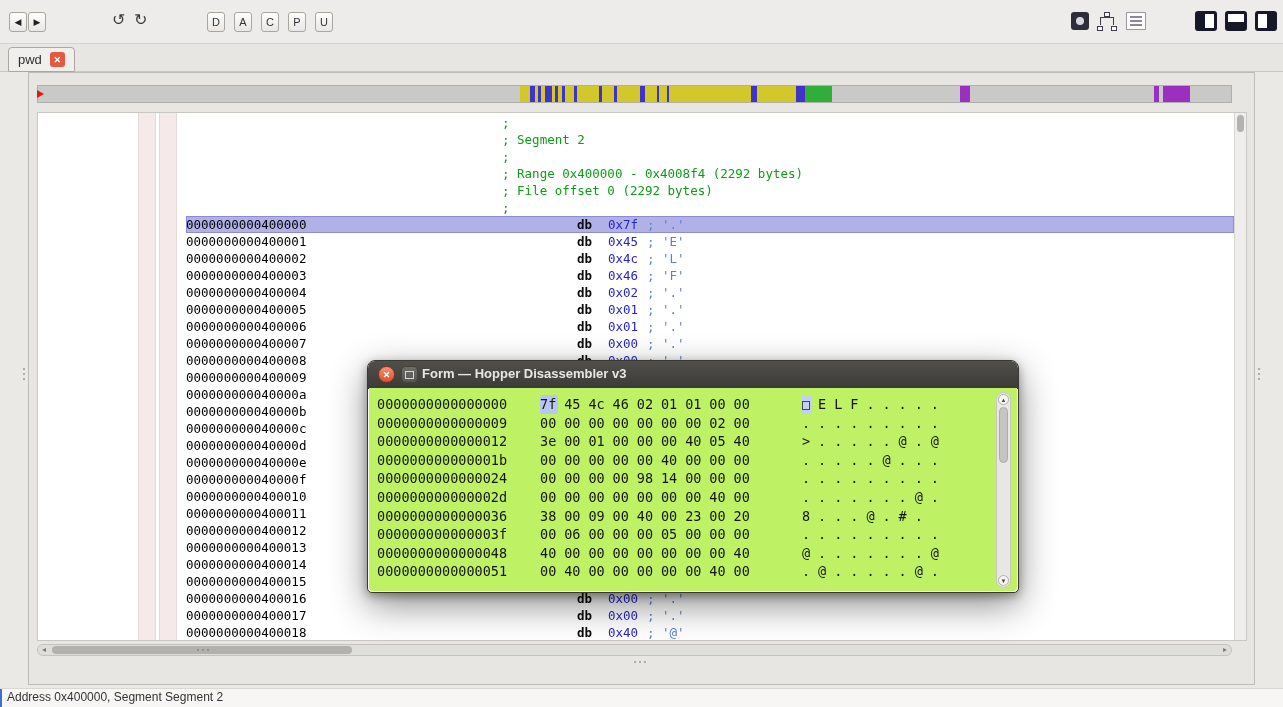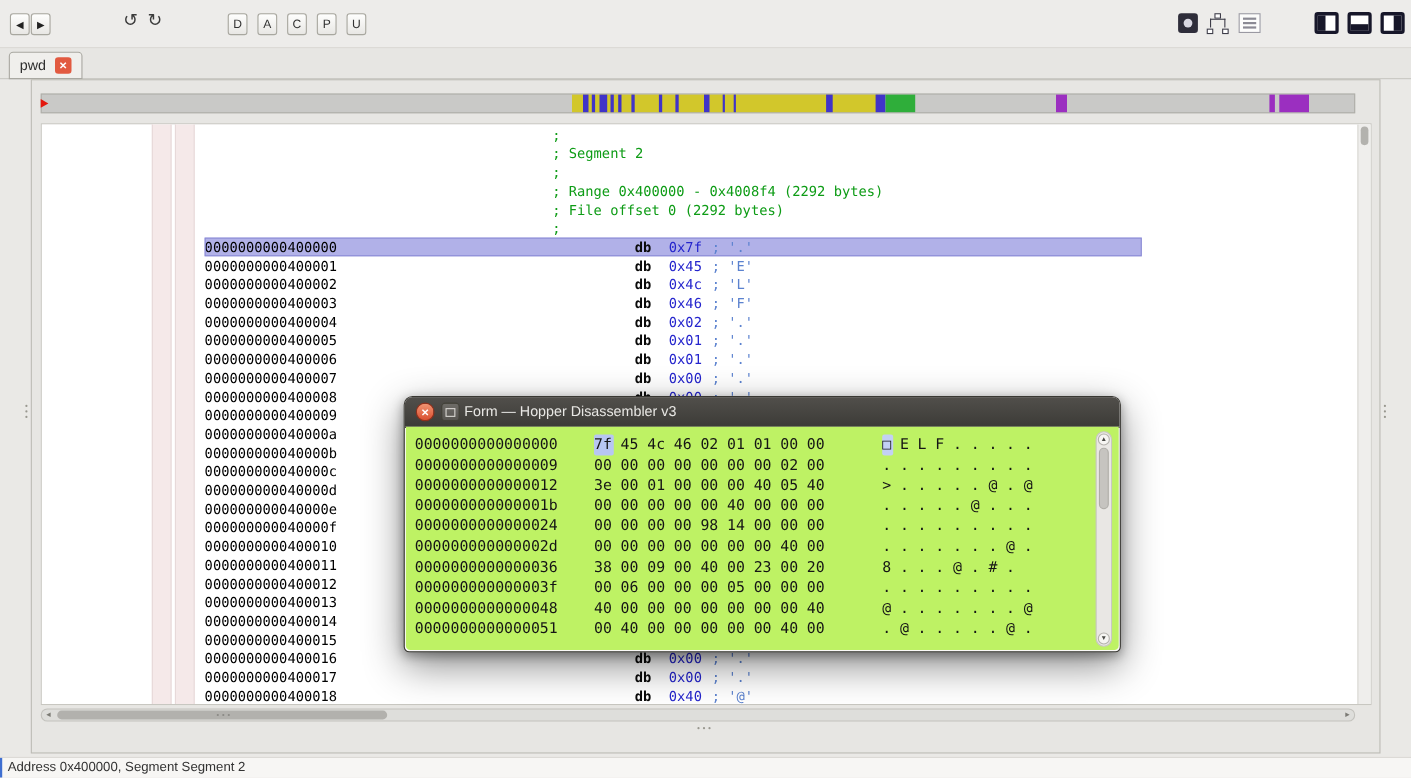--- a/index.html
+++ b/index.html
@@ -49,21 +49,21 @@
   .minimap{position:absolute;left:8px;top:12px;width:1195px;height:18px;background:#c9c9c7;border:1px solid #b0afa9;box-sizing:border-box}
   .mm-block{position:absolute;top:0;height:16px}
   .mm-marker{position:absolute;left:-1px;top:4px;width:0;height:0;border-left:7px solid #e3170d;border-top:4px solid transparent;border-bottom:4px solid transparent;z-index:3}
   
   .listing{position:absolute;left:8px;top:39px;width:1210px;height:529px;background:#fff;border:1px solid #c8c7c1;box-sizing:border-box;overflow:hidden}
   .strip{position:absolute;top:0;bottom:0;width:18px;background:#f5e9e9;border-left:1px solid #e7d9d9;border-right:1px solid #e7d9d9;box-sizing:border-box}
   #strip1{left:100px}#strip2{left:121px}
   .lines{position:absolute;left:148px;top:1px;font-family:"DejaVu Sans Mono",monospace;font-size:12.5px;line-height:17px;white-space:pre}
   .dline{height:17px}
   .comment{color:var(--comment-green);padding-left:316px}
-  .row{width:852px}
+  .row{width:1048px}
   .row.sel{background:var(--sel-bg);outline:1px solid #8c8cd6;outline-offset:-1px}
   .addr{display:inline-block;width:391px;color:#000}
   .mn{display:inline-block;width:31px;font-weight:bold;color:#0a0a0a}
   .op{display:inline-block;width:39px;color:var(--operand-blue)}
   .cmt{color:var(--charcmt)}
   .vscroll{position:absolute;right:0;top:0;bottom:0;width:12px;background:#efeeec;border-left:1px solid #d9d8d3;box-sizing:border-box}
   .vthumb{position:absolute;left:2px;top:2px;width:7px;height:17px;background:#b3b2ae;border-radius:4px}
   
   .hscroll{position:absolute;left:8px;top:571px;width:1195px;height:12px;background:#dededb;border:1px solid #c3c2bd;border-radius:7px;box-sizing:border-box}
   .hthumb{position:absolute;left:14px;top:1px;height:8px;width:300px;background:#b2b1ad;border-radius:5px}
@@ -72,21 +72,21 @@
   .harrow.l{left:4px}.harrow.r{right:4px}
   
   .grip{position:absolute;width:2px;height:2px;border-radius:50%;background:#98978f}
   #gripL{left:23px;top:368px;box-shadow:0 5px #98978f,0 10px #98978f}
   #gripR{left:1258px;top:368px;box-shadow:0 5px #98978f,0 10px #98978f}
   #gripB{left:634px;top:661px;box-shadow:5px 0 #98978f,10px 0 #98978f}
   
   .dialog{position:absolute;left:367px;top:360px;width:652px;height:233px;border-radius:8px 8px 5px 5px;background:#fbfaf8;
           border:1px solid #393833;box-shadow:0 12px 36px rgba(0,0,0,.45),0 3px 10px rgba(0,0,0,.35);box-sizing:border-box;z-index:5}
   .dtitle{position:absolute;top:0;left:0;right:0;height:27px;background:linear-gradient(#514f4b,#3c3b37);border-radius:7px 7px 0 0;border-bottom:1px solid #2a2926}
-  .dtitle-text{position:absolute;left:54px;top:0;line-height:26px;color:#e8e7e4;font-size:13px;font-weight:normal}
+  .dtitle-text{position:absolute;left:54px;top:0;line-height:26px;color:#e8e7e4;font-size:13px;font-weight:bold}
   .dclose{position:absolute;left:10px;top:5px;width:17px;height:17px;border-radius:50%;background:linear-gradient(#f29472,#d94f30);
           border:1px solid #90301c;color:#fff;font-size:9px;font-weight:bold;display:flex;align-items:center;justify-content:center;box-sizing:border-box}
   .dmax{position:absolute;left:33px;top:5px;width:17px;height:17px;border-radius:4px;background:linear-gradient(#6e6c67,#575551);
         border:1px solid #434239;display:flex;align-items:center;justify-content:center;box-sizing:border-box}
   .dmax-glyph{width:7px;height:6px;border:1px solid #d9d7d3}
   .dcontent{position:absolute;top:27px;left:1px;right:1px;bottom:1px;background:#bef264;border-radius:0 0 4px 4px;
             padding:7px 0 0 8px;box-sizing:border-box;overflow:hidden}
   .hrow{font-family:"DejaVu Sans Mono",monospace;font-size:13.5px;line-height:18.6px;height:18.6px;white-space:pre;color:#151515}
   .hoff{display:inline-block;width:163px}
   .hbytes{display:inline-block;width:262px}

